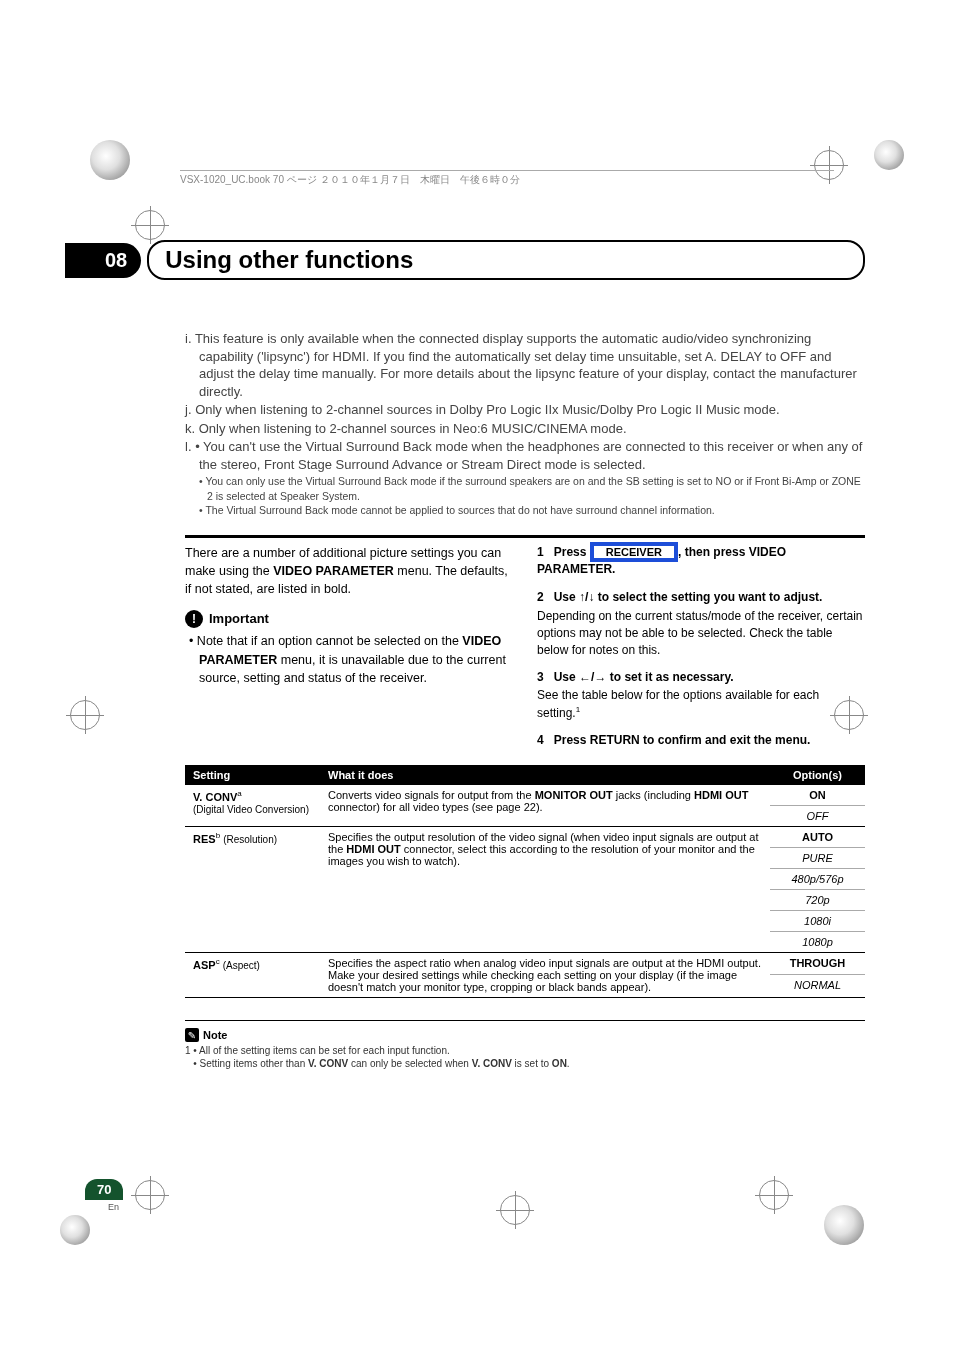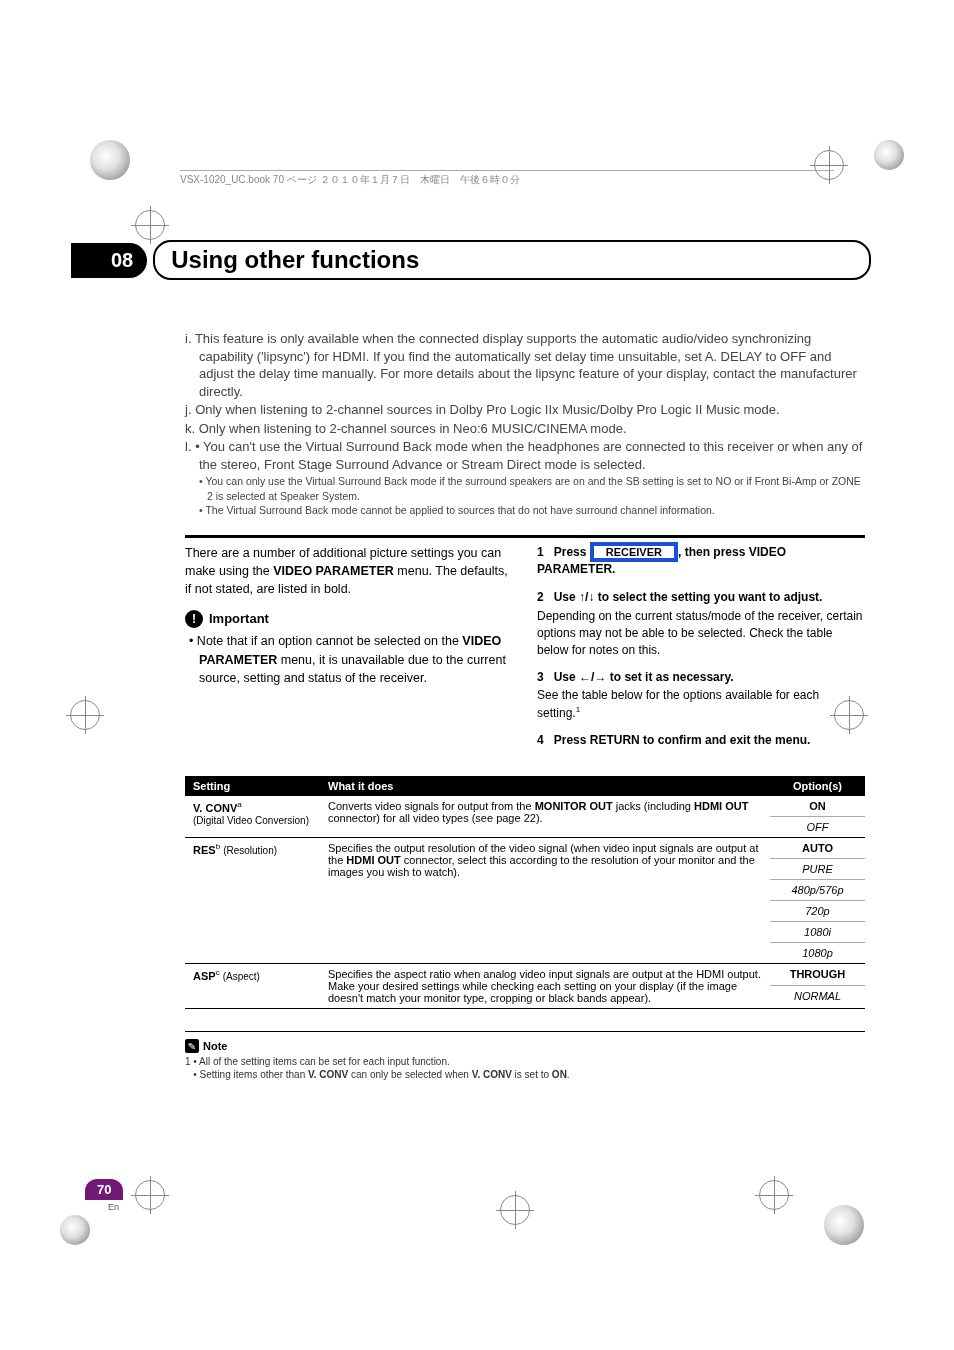--- a/index.html
+++ b/index.html
@@ -57,21 +57,21 @@
       left: 180px;
       right: 120px;
       border-top: 1px solid #aaa;
       font-size: 10px;
       color: #888;
       padding-top: 2px;
     }
     .chapter-header {
       position: absolute;
       top: 240px;
-      left: 71px;
+      left: 65px;
       display: flex;
       align-items: center;
       width: 800px;
     }
     .chapter-badge {
       background: #000;
       color: #fff;
       font-weight: bold;
       font-size: 20px;
       padding: 6px 14px 6px 40px;
@@ -188,21 +188,21 @@
       font-size: 12px;
       line-height: 1.4;
       margin-bottom: 10px;
     }
     sup {
       font-size: 8px;
     }
     table {
       width: 680px;
       border-collapse: collapse;
-      margin-top: 25px;
+      margin-top: 14px;
       font-size: 11px;
     }
     thead th {
       background: #000;
       color: #fff;
       text-align: left;
       padding: 4px 8px;
       font-weight: bold;
     }
     thead th:last-child {
@@ -262,21 +262,21 @@
       font-size: 10px;
       color: #333;
       padding-left: 20px;
       text-indent: -20px;
       line-height: 1.3;
     }
     .page-badge {
       position: absolute;
       bottom: 150px;
       left: 85px;
-      background: #701a75;
+      background: #14532d;
       color: #fff;
       font-weight: bold;
       font-size: 13px;
       padding: 3px 12px;
       border-radius: 12px 12px 0 0;
     }
     .page-lang {
       position: absolute;
       bottom: 138px;
       left: 108px;

